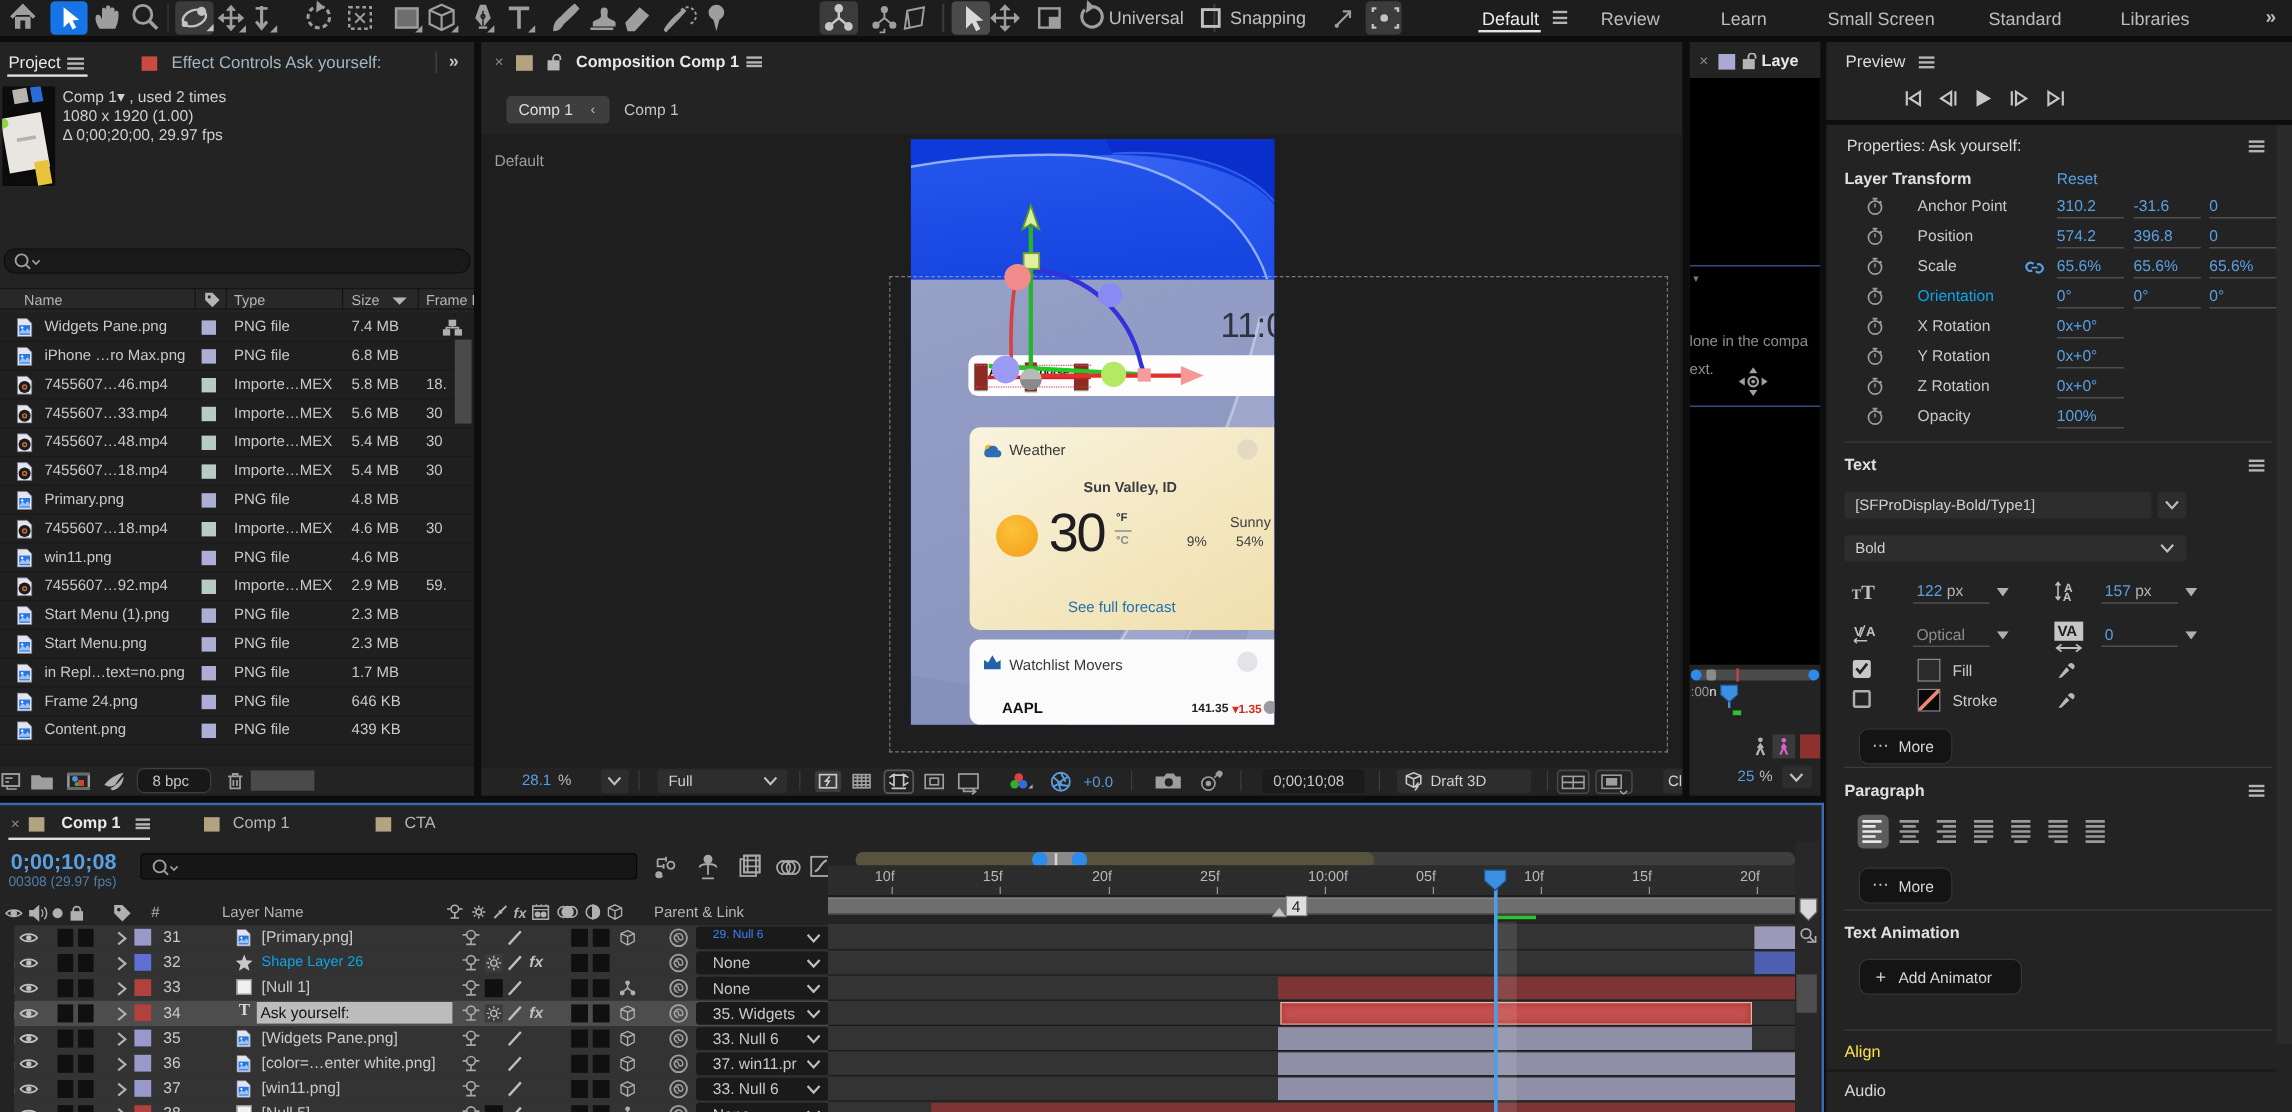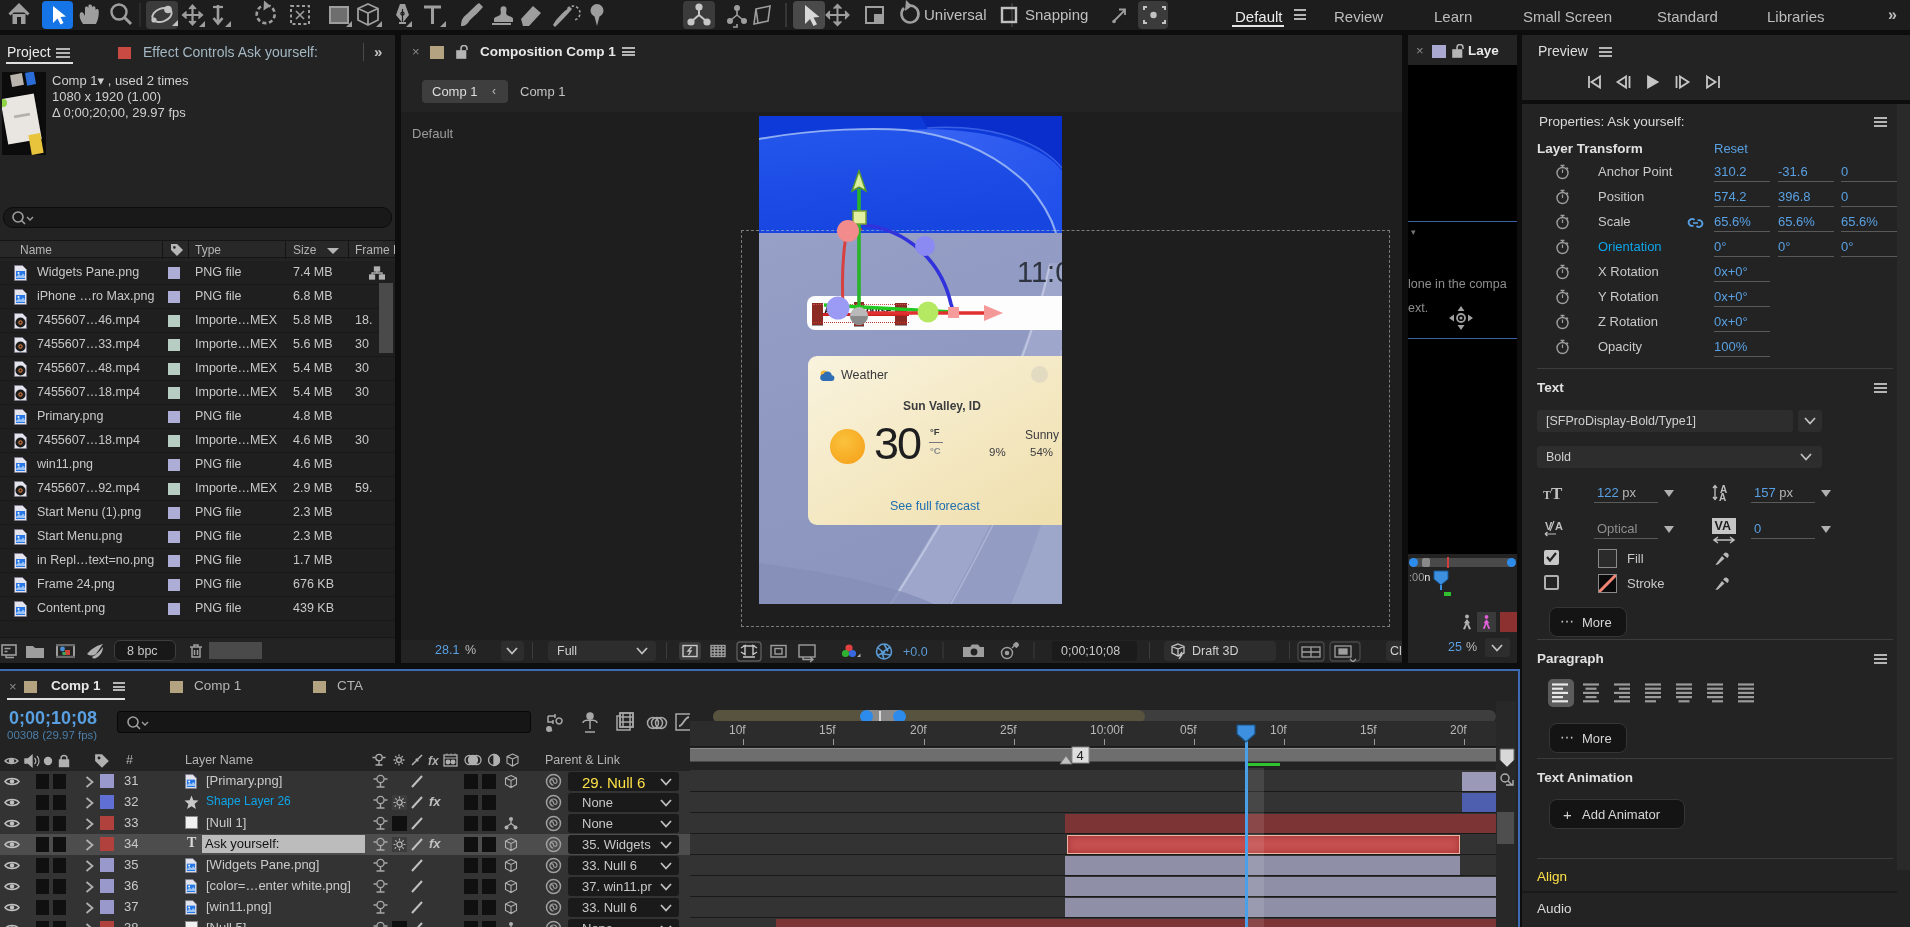--- a/index.html
+++ b/index.html
@@ -9,21 +9,21 @@
   .txt { position:absolute; white-space:nowrap; color:#c6c6c6; font-size:12px; }
   .blue { color:#59a0e2; }
   .panel { position:absolute; background:#232323; }
   .prow { position:absolute; left:0; width:395px; height:24px; border-bottom:1px solid #191919; }
   .fic { position:absolute; left:14px; top:4px; }
   .pname { position:absolute; left:37px; top:4px; font-size:12.5px; color:#c9c9c9; white-space:nowrap; }
   .psw { position:absolute; left:168px; top:6px; width:12px; height:12px; }
   .ptype { position:absolute; left:195px; top:4px; font-size:12.5px; color:#c9c9c9; white-space:nowrap; }
   .psize { position:absolute; left:293px; top:4px; font-size:12.5px; color:#c9c9c9; }
   .pfr { position:absolute; left:355px; top:4px; font-size:12.5px; color:#c9c9c9; }
-  .trow { position:absolute; left:0; width:690px; height:36px; border-bottom:6px solid #f97316; }
+  .trow { position:absolute; left:12px; width:690px; height:36px; border-bottom:6px solid #f97316; }
 </style>
 </head>
 <body>
 
 <div class="abs" id="toolbar" style="left:0;top:0;width:1910px;height:30px;background:#1d1d1d;">
   <svg class="abs" style="left:0;top:0" width="1230" height="30" viewBox="0 0 1230 30" fill="none" stroke="#9e9e9e" stroke-width="1.8">
 
     <path d="M10 14 L19 5 L28 14 M12.5 12.5 V24 H17 V17 H21 V24 H25.5 V12.5" fill="#9e9e9e" stroke="none"></path>
     <path d="M9.5 14.5 L19 5 L28.5 14.5" stroke="#9e9e9e" stroke-width="3" fill="none"></path>
 
@@ -366,21 +366,21 @@
   <div class="prow" style="top:312px">
   <svg class="fic" width="13" height="16" viewBox="0 0 13 16">
           <path d="M0.5 0.5 h8 l4 4 v11 h-12 z" fill="#e4e4ee" stroke="#7a7a8a" stroke-width="0.8"></path>
           <rect x="2" y="6" width="9" height="8" fill="#2577e8"></rect>
           <path d="M2 12 l3 -3 l2 2 l2 -2.5 l2 2.5 v2 h-9 z" fill="#9cc3f2"></path>
           <circle cx="4.5" cy="8" r="1" fill="#fff"></circle>
         </svg>
   <span class="pname">Frame 24.png</span>
   <span class="psw" style="background:#aeadd6"></span>
   <span class="ptype">PNG file</span>
-  <span class="psize">676 KB</span>
+  <span class="psize">646 KB</span>
   </div>
   <div class="prow" style="top:336px">
   <svg class="fic" width="13" height="16" viewBox="0 0 13 16">
           <path d="M0.5 0.5 h8 l4 4 v11 h-12 z" fill="#e4e4ee" stroke="#7a7a8a" stroke-width="0.8"></path>
           <rect x="2" y="6" width="9" height="8" fill="#2577e8"></rect>
           <path d="M2 12 l3 -3 l2 2 l2 -2.5 l2 2.5 v2 h-9 z" fill="#9cc3f2"></path>
           <circle cx="4.5" cy="8" r="1" fill="#fff"></circle>
         </svg>
   <span class="pname">Content.png</span>
   <span class="psw" style="background:#aeadd6"></span>
@@ -496,20 +496,31 @@
         <div class="txt" style="left:66px;top:62px;color:#1e1e20;font-size:45px;letter-spacing:-2px;">30</div>
         <div class="txt" style="left:122px;top:70px;color:#3a3a3c;font-size:9.5px;font-weight:bold;">°F</div>
         <div class="abs" style="left:121px;top:86px;width:14px;height:1.4px;background:#77777a;"></div>
         <div class="txt" style="left:122px;top:89px;color:#8a8a8c;font-size:9.5px;font-weight:bold;">°C</div>
         <div class="txt" style="left:217px;top:72px;color:#3c3c40;font-size:12px;">Sunny</div>
         <div class="txt" style="left:181px;top:90px;color:#3c3c40;font-size:11.5px;">9%</div>
         <div class="txt" style="left:222px;top:90px;color:#3c3c40;font-size:11.5px;">54%</div>
         <div class="txt" style="left:82px;top:143px;color:#1f6eb0;font-size:12.5px;">See full forecast</div>
       </div>
 
+      <div class="abs" style="left:49px;top:417px;width:254px;height:71px;border-radius:9px 0 0 9px;background:#fbfbfc;">
+        <svg width="14" height="12" viewBox="0 0 14 12" style="position:absolute;left:12px;top:13px">
+            <path d="M0 12 V4 L3.5 6 L7 0 L10.5 6 L14 4 V12 Z" fill="#2361a8"></path>
+          </svg>
+        <div class="txt" style="left:33px;top:14px;color:#38383a;font-size:12.5px;">Watchlist Movers</div>
+        <div class="abs" style="left:223px;top:10px;width:17px;height:17px;border-radius:50%;background:#e4e4e8;"></div>
+        <div class="txt" style="left:27px;top:50px;color:#111;font-size:12.5px;font-weight:bold;">AAPL</div>
+        <div class="txt" style="left:185px;top:52px;color:#222;font-size:10px;font-weight:bold;">141.35</div>
+        <div class="txt" style="left:219px;top:52px;color:#d22d1e;font-size:10px;font-weight:bold;">▾1.35</div>
+        <div class="abs" style="left:245px;top:51px;width:11px;height:11px;border-radius:50%;background:#9a9aa0;"></div>
+      </div>
     </div>
 
     <div class="abs" style="left:340px;top:118px;width:649px;height:397px;border:1px dashed rgba(200,200,200,0.55);"></div>
 
     <svg class="abs" style="left:0;top:0" width="1001" height="528" viewBox="0 0 1001 528" fill="none">
       <path d="M445 124 C441 148 441 172 442 194" stroke="#d84040" stroke-width="3"></path>
       <path d="M444 129 C447 119 455 115 460 119" stroke="#e23535" stroke-width="5"></path>
       <path d="M462 113 C505 117 540 148 550 192 C552 198 552 199 552 200" stroke="#3232dd" stroke-width="3.6"></path>
       <line x1="458" y1="77" x2="458" y2="199" stroke="#28b428" stroke-width="3.6"></line>
       <path d="M458 59 L465 79 L458 75 L451 79 Z" fill="#d9ee9e" stroke="#5a9a28" stroke-width="1.5"></path>
@@ -1069,21 +1080,21 @@
     <div class="abs" style="left:464px;top:3px;width:14px;height:15px;background:#101010;"></div>
     <div class="abs" style="left:482px;top:3px;width:14px;height:15px;background:#101010;"></div>
     <svg width="14" height="15" viewBox="0 0 14 15" style="position:absolute;left:504px;top:3px" fill="none" stroke="#b0b0b0" stroke-width="1.1">
           <path d="M7 1.5 L12.5 4 L12.5 10.5 L7 13.5 L1.5 10.5 L1.5 4 Z M1.5 4 L7 6.5 L12.5 4 M7 6.5 V13.5"></path>
         </svg>
     <svg width="17" height="17" viewBox="0 0 17 17" style="position:absolute;left:545px;top:2px" fill="none" stroke="#a0a0a0" stroke-width="1.5">
           <circle cx="8.5" cy="8.5" r="7"></circle>
           <path d="M8.5 12 a3.5 3.5 0 1 1 3.5 -3.5 a1.8 1.8 0 1 1 -3.6 0 a1.8 1.8 0 1 0 -1.7 1.8" stroke-width="1.2"></path>
         </svg>
     <div class="abs" style="left:568px;top:1px;width:111px;height:19px;background:#1a1a1a;border-radius:3px;">
-          <div class="txt" style="left:14px;top:2px;color:#fde047;font-size:15px;">29. Null 6</div>
+          <div class="txt" style="left:14px;top:2px;color:#3b82f6;font-size:10px;">29. Null 6</div>
           <svg width="12" height="8" viewBox="0 0 12 8" style="position:absolute;left:92px;top:6px">
             <path d="M1 1 L6 6.5 L11 1" stroke="#c0c0c0" stroke-width="1.8" fill="none"></path>
           </svg>
         </div>
     </div>
     <div class="trow" style="top:121px;background:#333333;">
     <svg width="16" height="11" viewBox="0 0 16 11" style="position:absolute;left:4px;top:5px">
           <path d="M1 5.5 C4 1.5 12 1.5 15 5.5 C12 9.5 4 9.5 1 5.5 Z" fill="none" stroke="#c0c0c0" stroke-width="1.5"></path>
           <circle cx="8" cy="5.5" r="2.2" fill="#c0c0c0"></circle>
         </svg>

